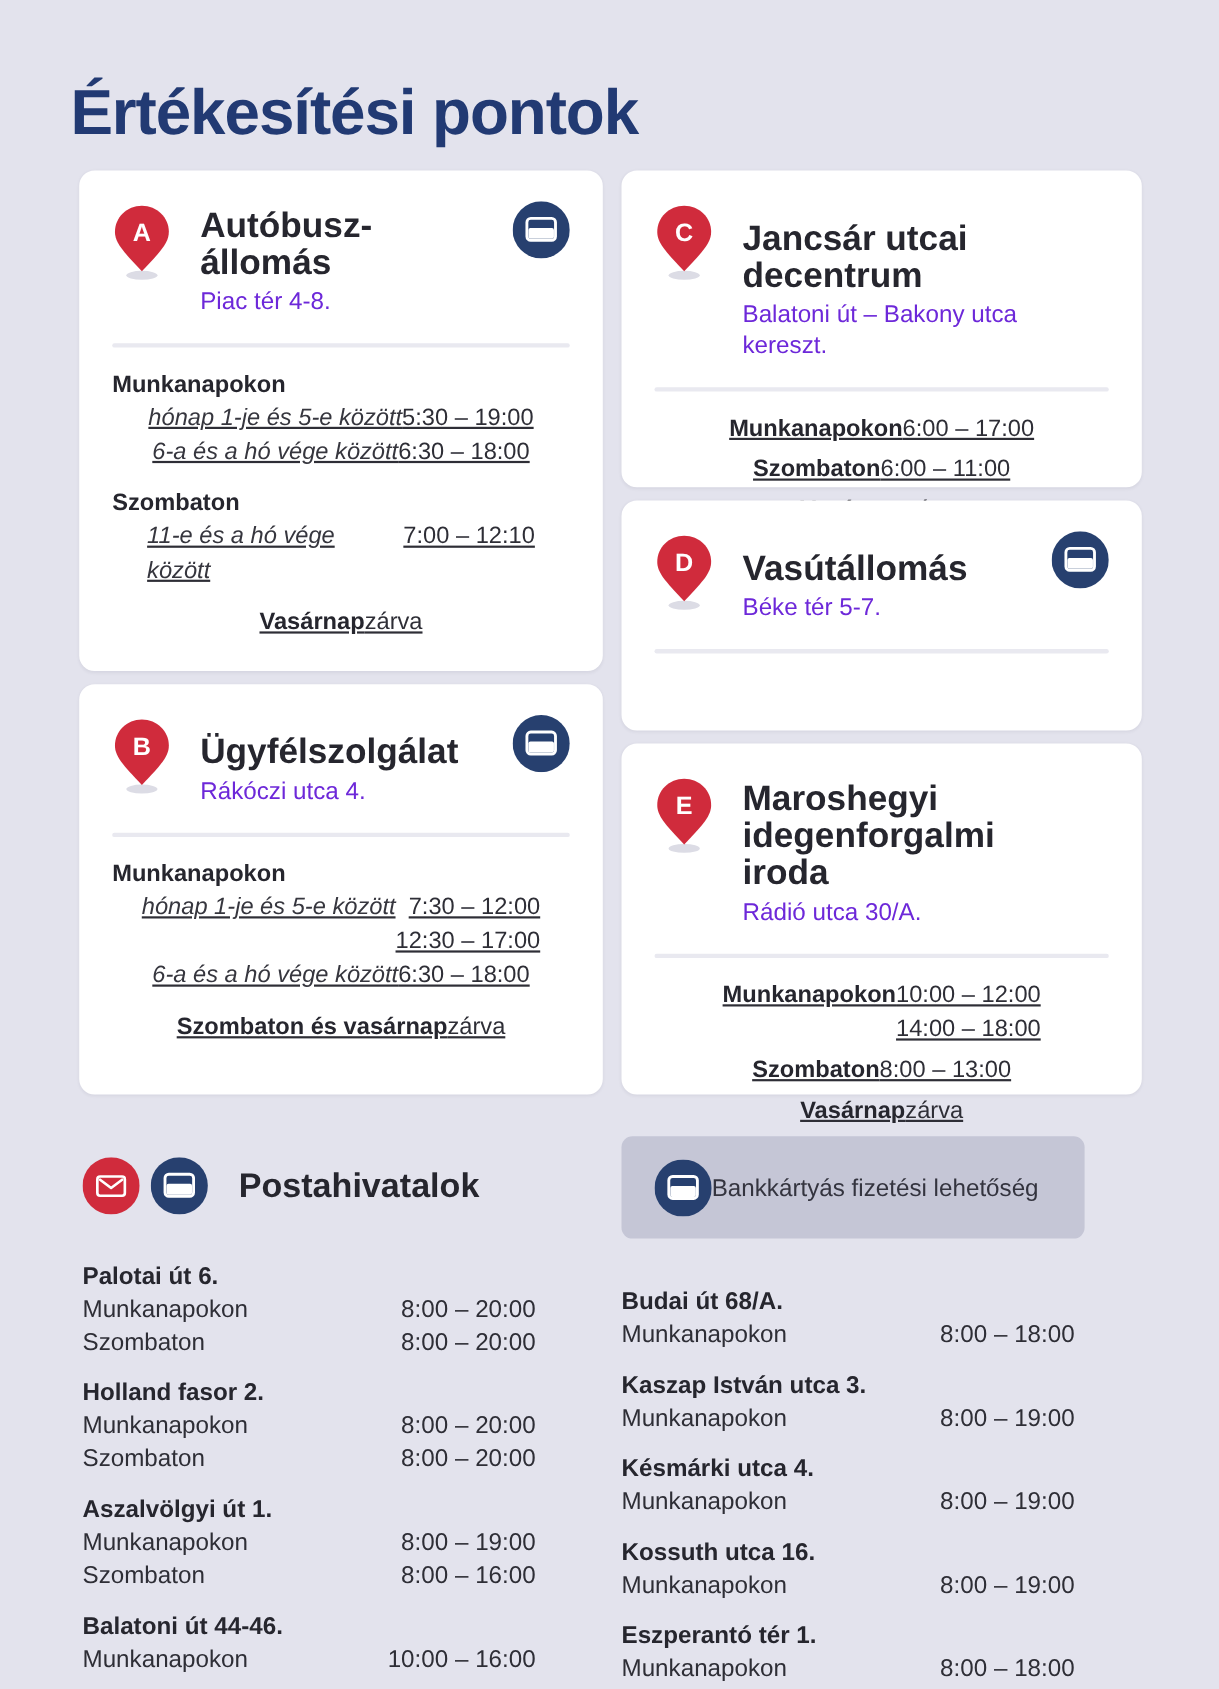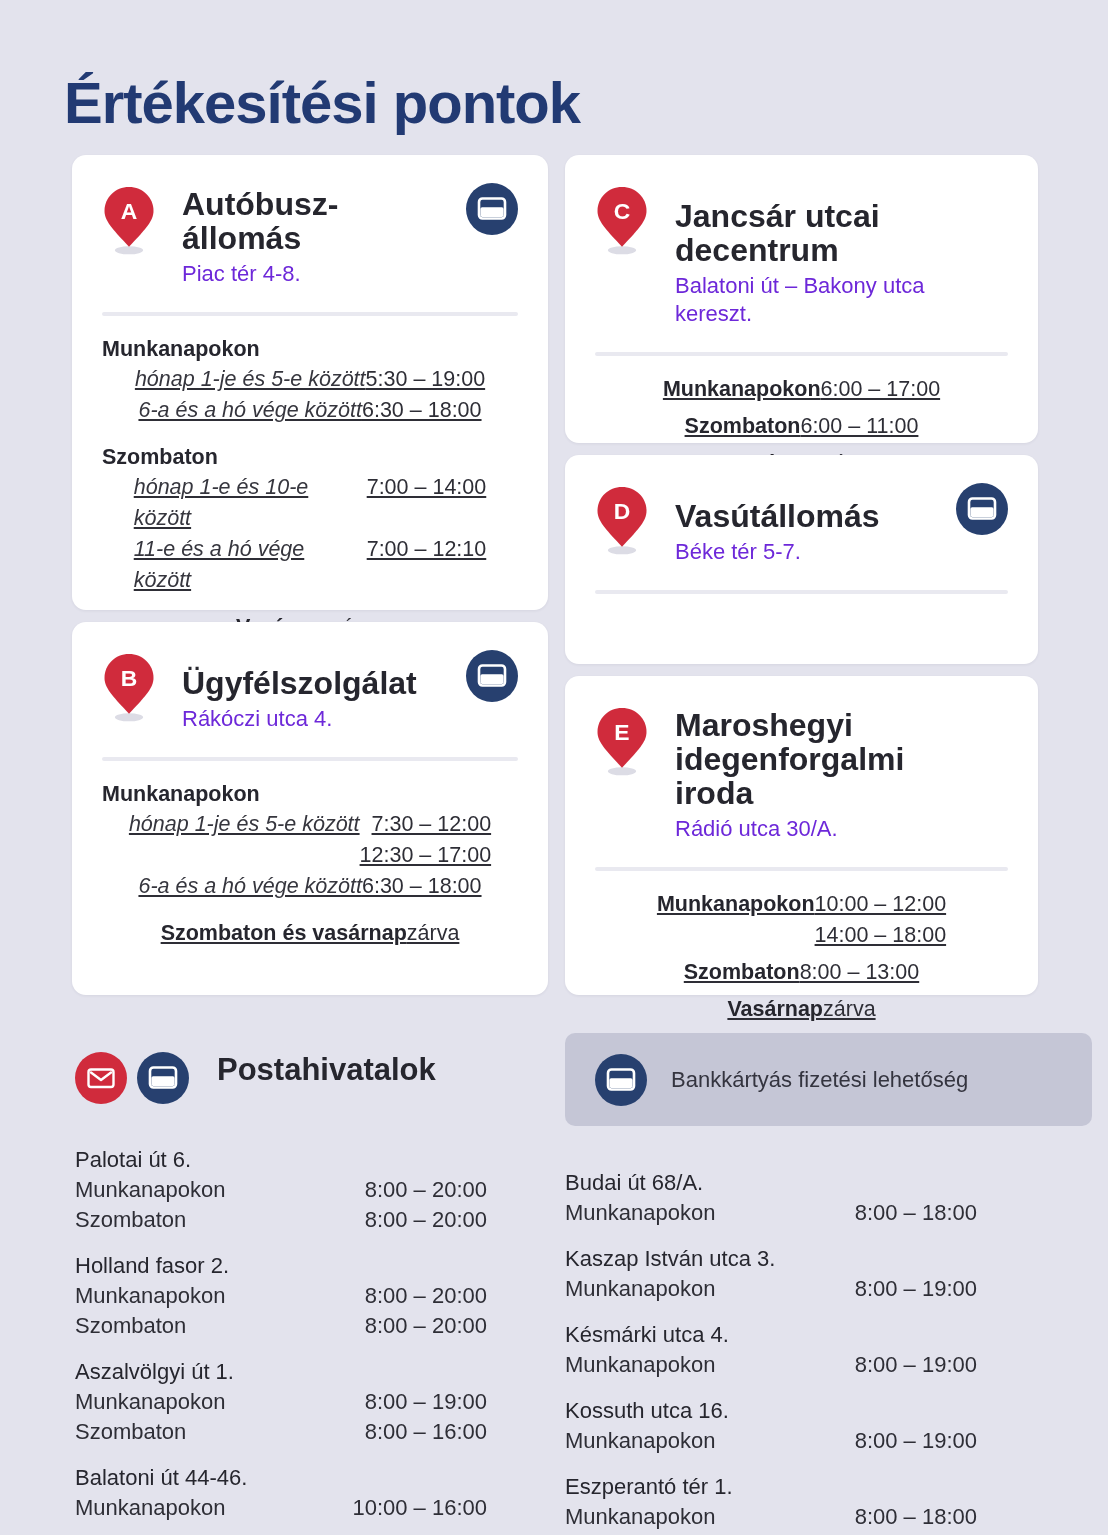--- a/index.html
+++ b/index.html
@@ -44,38 +44,38 @@
   .sched { font-size:21.5px; color:#2e2e36; }
   .sr-heading { font-weight:700; line-height:30px; color:#26262e; }
   .sr-heading.mt { margin-top:16px; }
   .sr { display:flex; justify-content:center; line-height:31px;text-decoration:underline; }
   .sr.mt { margin-top:16px; }
   .sr-label { max-width:56%; }
   .sr-label.italic { font-style:italic; color:#36363e; }
   .sr-label.bold { font-weight:700; color:#26262e; max-width:66%; }
   .sr-time { text-align:right; white-space:pre-line; }
 
-  .post-header { position:absolute; left:75px; top:1052px; display:flex; align-items:flex-start; }
+  .post-header { position:absolute; left:75px; top:1052px; display:flex; align-items:center; }
   .round-icon { width:52px; height:52px; flex:0 0 auto; }
   .post-header .round-icon + .round-icon { margin-left:10px; }
   .post-title { font-size:31px; font-weight:700; color:#26262e; margin-left:28px; }
 
   .payment-badge {
-    position:absolute; left:565px; top:1033px; width:527px; height:93px;
+    position:absolute; left:565px; top:1033px; width:421px; height:93px;
     background:#c5c6d6; border-radius:10px;
-    display:flex; align-items:center; gap:24px;
+    display:flex; align-items:center; 
     padding-left:30px; box-sizing:border-box;
   }
   .payment-badge .badge-label { font-size:22px; color:#34343f; }
 
   .post-col { position:absolute; width:412px; font-size:22px; }
   #post-left  { left:75px;  top:1145px; }
   #post-right { left:565px; top:1168px; }
   .post-item { margin-bottom:16px; }
-  .post-name { font-weight:400; line-height:30px; color:#26262e; }
+  .post-name { font-weight:700; line-height:30px; color:#26262e; }
   .post-row { display:flex; justify-content:space-between; line-height:30px; color:#2e2e36; }
 </style>
 </head>
 <body>
 
 <h1 class="page-title">Értékesítési pontok</h1>
 
 <section class="card" id="card-a">
   <div class="card-header">
     <svg class="pin" viewBox="0 0 40 52">
@@ -102,24 +102,20 @@
     <div class="sr">
       <span class="sr-label italic">hónap 1-je és 5-e között</span>
       <span class="sr-time">5:30 – 19:00</span>
     </div>
     <div class="sr">
       <span class="sr-label italic">6-a és a hó vége között</span>
       <span class="sr-time">6:30 – 18:00</span>
     </div>
     <div class="sr-heading mt">Szombaton</div>
     <div class="sr">
-      <span class="sr-label italic">hónap 1-e és 10-e között</span>
-      <span class="sr-time">7:00 – 14:00</span>
-    </div>
-    <div class="sr">
       <span class="sr-label italic">11-e és a hó vége között</span>
       <span class="sr-time">7:00 – 12:10</span>
     </div>
     <div class="sr mt">
       <span class="sr-label bold">Vasárnap</span>
       <span class="sr-time">zárva</span>
     </div>
   </div>
 </section>
 

